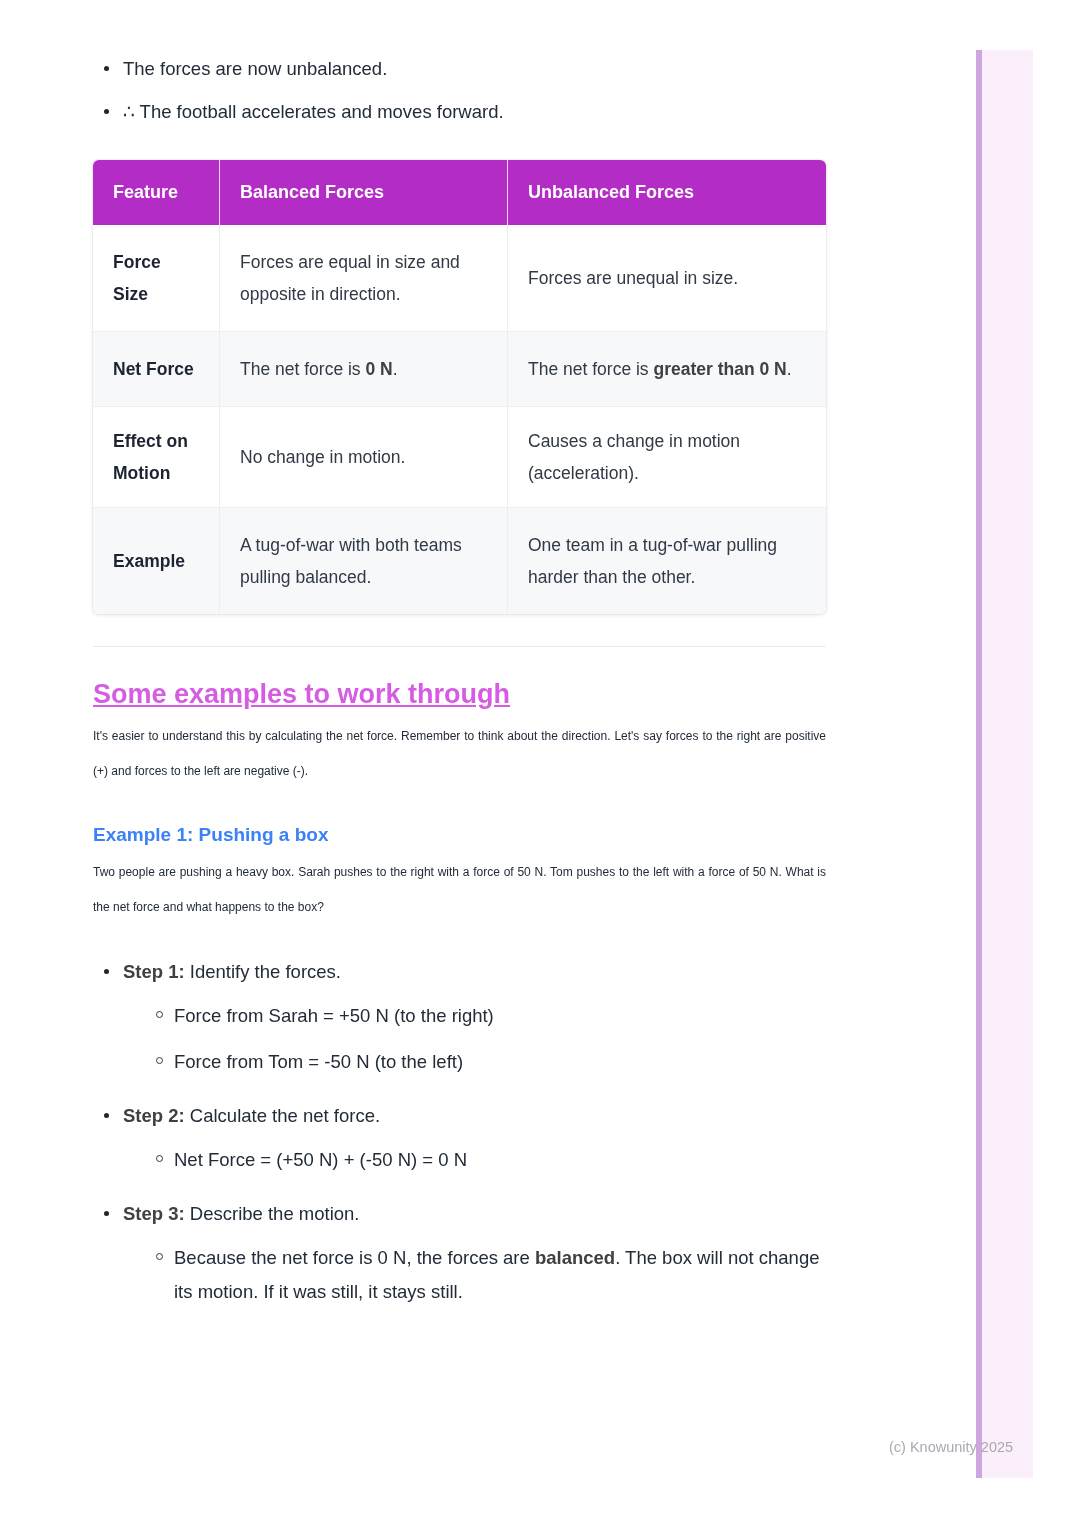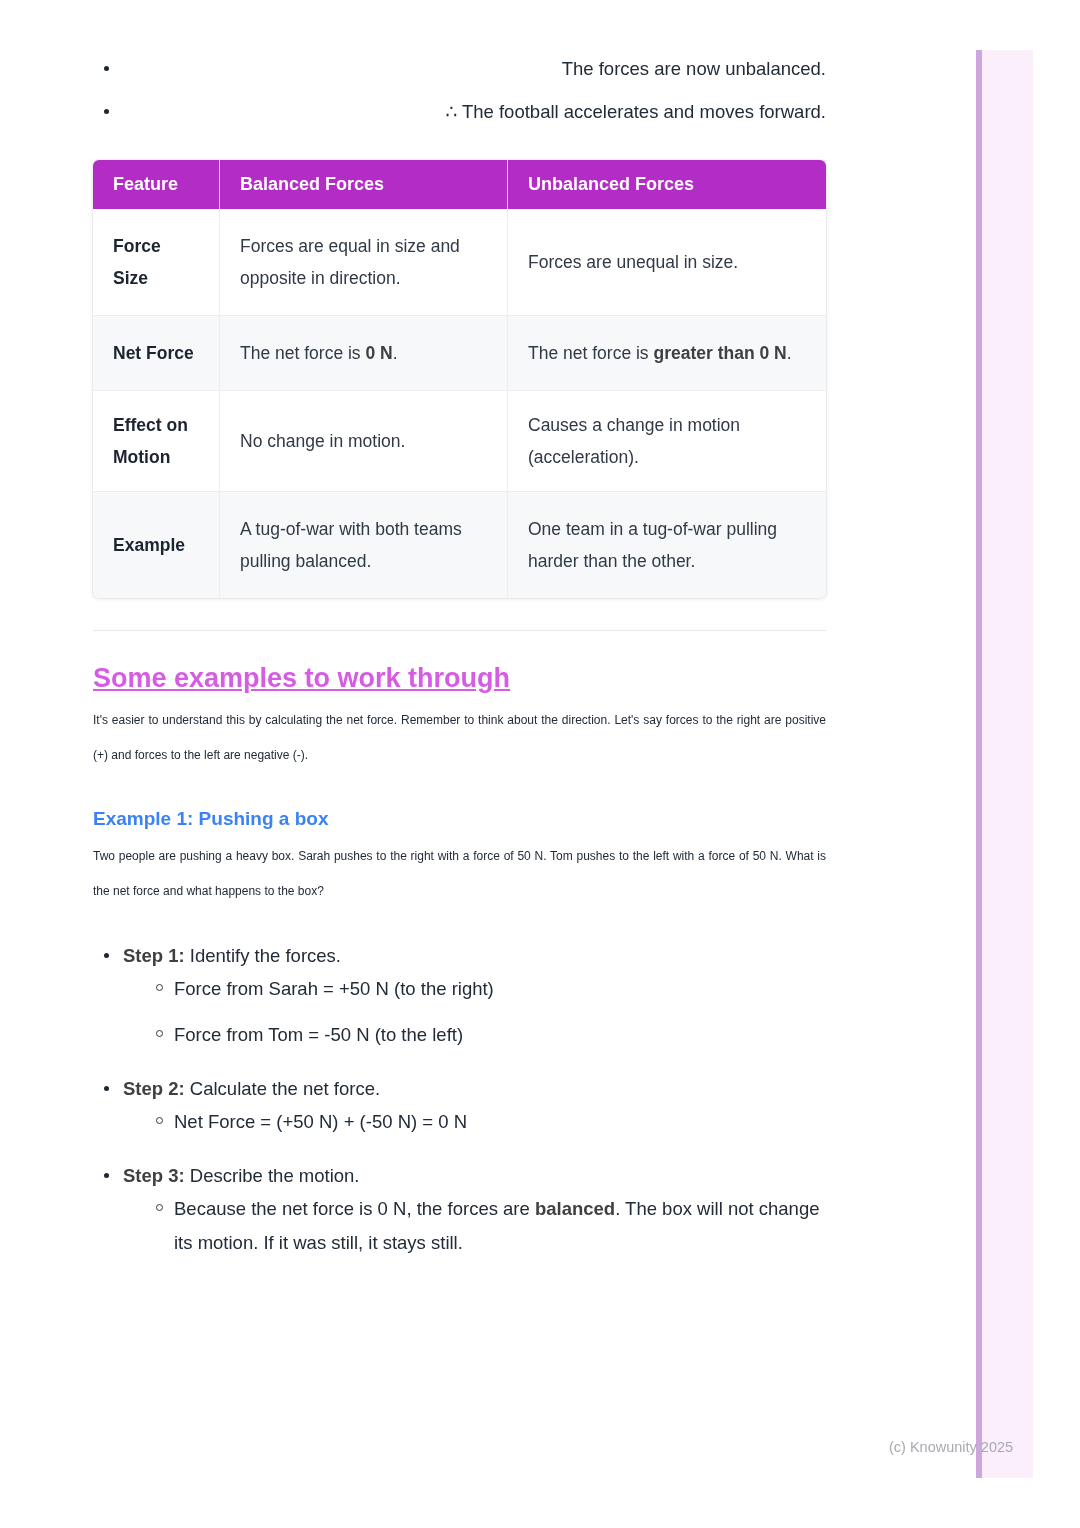--- a/index.html
+++ b/index.html
@@ -21,40 +21,40 @@
     position:absolute; left:982px; top:50px;
     width:51px; height:1428px; background:#fbeffb;
   }
 
   .content {
     position:absolute; left:93px; top:0; width:733px;
   }
 
   
   .intro-list { list-style:none; margin-top:56px; }
-  .intro-list li { display:flex; font-size:18.5px; line-height:26px; color:#222c39;justify-content:space-between; }
+  .intro-list li { display:flex; font-size:18.5px; line-height:26px; color:#222c39; }
   .intro-list li + li { margin-top:17px; }
   .dot {
     flex:0 0 auto; width:5px; height:5px; border-radius:50%;
     background:#1c2733; margin:10px 14px 0 11px;
   }
 
   
   .table-wrap {
     margin-top:35px;
     border-radius:6px;
     box-shadow:0 0 0 1px rgba(16,24,40,.04), 0 1px 4px rgba(16,24,40,.10);
     overflow:hidden;
   }
   table { width:733px; border-collapse:separate; border-spacing:0; }
   col.c1 { width:126px; } col.c2 { width:288px; } col.c3 { width:319px; }
   thead th {
     background:#b32cc6; color:#ffffff;
     font-size:18px; font-weight:700; text-align:left;
-    padding:12px 20px; line-height:25px;
+    padding:20px 20px; line-height:25px;
   }
   thead th + th { border-left:1.5px solid #f4dcf6; }
   tbody td {
     font-size:17.5px; line-height:32px; color:#2f3a46;
     padding:21px 20px; vertical-align:middle;
     background:#ffffff;
   }
   tbody tr.alt td { background:#f7f8fa; }
   tbody tr + tr td { border-top:1px solid #eceef1; }
   tbody td + td { border-left:1px solid #eceef1; }
@@ -83,21 +83,21 @@
     margin-top:34px;
     font-size:19px; line-height:24px; font-weight:700;
     color:#3b82f6;
   }
 
   
   .steps { list-style:none; margin-top:30px; }
   .step { display:flex; font-size:18.5px; line-height:33px; }
   .step + .step { margin-top:20px; }
   .sub-list { list-style:none; margin-top:0; }
-  .sub { display:flex; font-size:18.5px; line-height:34px; }
+  .sub { display:flex; font-size:18.5px; line-height:34px; margin-top:11px; }
   .sub + .sub { margin-top:12px; }
   .sub-wrap { width:100%; }
   .circle {
     flex:0 0 auto; width:7px; height:7px; border-radius:50%;
     border:1.5px solid #2f3a46; background:transparent;
     margin:12px 11px 0 33px;
   }
   .step-body { flex:1 1 auto; }
 
   .footer-credit {

